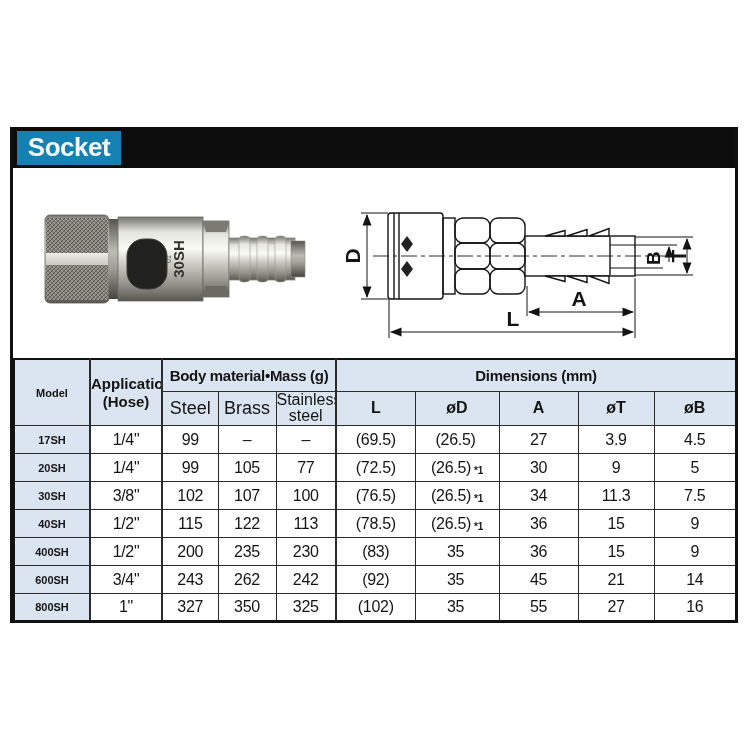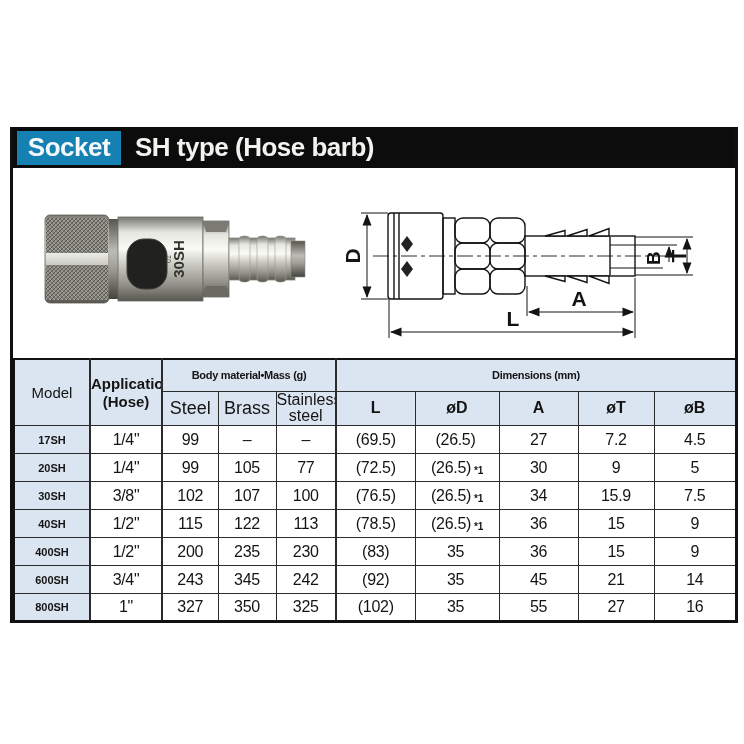--- a/index.html
+++ b/index.html
@@ -19,41 +19,40 @@
   .drawing{position:absolute;left:330px;top:20px;width:365px;height:160px;}
   
   table.spec{width:100%;border-collapse:collapse;table-layout:fixed;
              border:2px solid #111;border-bottom:3px solid #111;}
   table.spec th,table.spec td{border:1px solid #2b2b2b;padding:0;text-align:center;vertical-align:middle;overflow:hidden;}
   .g2{border-left-width:2px !important;}
   thead tr.r1{height:32px;}
   thead tr.r2{height:28px;}
   tbody tr{height:28px;}
   th.blue,td.modelcell{background:#dbe5f1;}
-  th.group{font-size:11px;font-weight:bold;letter-spacing:-0.3px;}
-  th.modelhead{font-size:15px;font-weight:normal;text-align:left;padding-left:8px;}
+  th.group{font-size:15px;font-weight:bold;letter-spacing:-0.3px;}
+  th.modelhead{font-size:11px;font-weight:bold;text-align:left;padding-left:8px;}
   th.apphead{font-size:15px;font-weight:bold;line-height:1.15;margin-left:36px;}
   th.sub{font-size:18px;font-weight:normal;}
   th.sub.dim{font-size:16px;font-weight:bold;}
   th.sub.tiny{font-size:16px;line-height:1.05;}
   td.modelcell{font-size:11px;font-weight:bold;text-align:left;padding-left:8px;}
   td.val{font-size:16px;font-weight:400;letter-spacing:-0.3px;}
   td.val .note{font-size:10px;padding-left:3px;vertical-align:-1px;font-weight:bold;}
 </style>
 </head>
 <body>
 
 <div class="page">
   <div class="frame">
 
     <div class="titlebar">
       <div class="cat-badge">
         <span>Socket</span>
       </div>
-      <div class="bar-title">SH type (Hose barb)</div>
     </div>
 
     <div class="figures">
 
       <svg class="photo" viewBox="0 0 268 94">
         <defs>
           <linearGradient id="metal" x1="0" y1="0" x2="0" y2="1">
             <stop offset="0" stop-color="#76766f"></stop>
               <stop offset="0.18" stop-color="#e6e6e0"></stop>
             <stop offset="0.38" stop-color="#fafaf6"></stop>
@@ -194,21 +193,21 @@
       <tbody>
         <tr>
           <td class="modelcell">17SH</td>
           <td class="val g2">1/4"</td>
           <td class="val g2">99</td>
           <td class="val">–</td>
           <td class="val">–</td>
           <td class="val g2">(69.5)</td>
           <td class="val"><span>(26.5)</span><span class="note"></span></td>
           <td class="val">27</td>
-          <td class="val">7.2</td>
+          <td class="val">3.9</td>
           <td class="val">4.5</td>
         </tr>
         <tr>
           <td class="modelcell">20SH</td>
           <td class="val g2">1/4"</td>
           <td class="val g2">99</td>
           <td class="val">105</td>
           <td class="val">77</td>
           <td class="val g2">(72.5)</td>
           <td class="val"><span>(26.5)</span><span class="note">*1</span></td>
@@ -218,21 +217,21 @@
         </tr>
         <tr>
           <td class="modelcell">30SH</td>
           <td class="val g2">3/8"</td>
           <td class="val g2">102</td>
           <td class="val">107</td>
           <td class="val">100</td>
           <td class="val g2">(76.5)</td>
           <td class="val"><span>(26.5)</span><span class="note">*1</span></td>
           <td class="val">34</td>
-          <td class="val">15.9</td>
+          <td class="val">11.3</td>
           <td class="val">7.5</td>
         </tr>
         <tr>
           <td class="modelcell">40SH</td>
           <td class="val g2">1/2"</td>
           <td class="val g2">115</td>
           <td class="val">122</td>
           <td class="val">113</td>
           <td class="val g2">(78.5)</td>
           <td class="val"><span>(26.5)</span><span class="note">*1</span></td>
@@ -249,21 +248,21 @@
           <td class="val g2">(83)</td>
           <td class="val"><span>35</span><span class="note"></span></td>
           <td class="val">36</td>
           <td class="val">15</td>
           <td class="val">9</td>
         </tr>
         <tr>
           <td class="modelcell">600SH</td>
           <td class="val g2">3/4"</td>
           <td class="val g2">243</td>
-          <td class="val">345</td>
+          <td class="val">262</td>
           <td class="val">242</td>
           <td class="val g2">(92)</td>
           <td class="val"><span>35</span><span class="note"></span></td>
           <td class="val">45</td>
           <td class="val">21</td>
           <td class="val">14</td>
         </tr>
         <tr>
           <td class="modelcell">800SH</td>
           <td class="val g2">1"</td>

